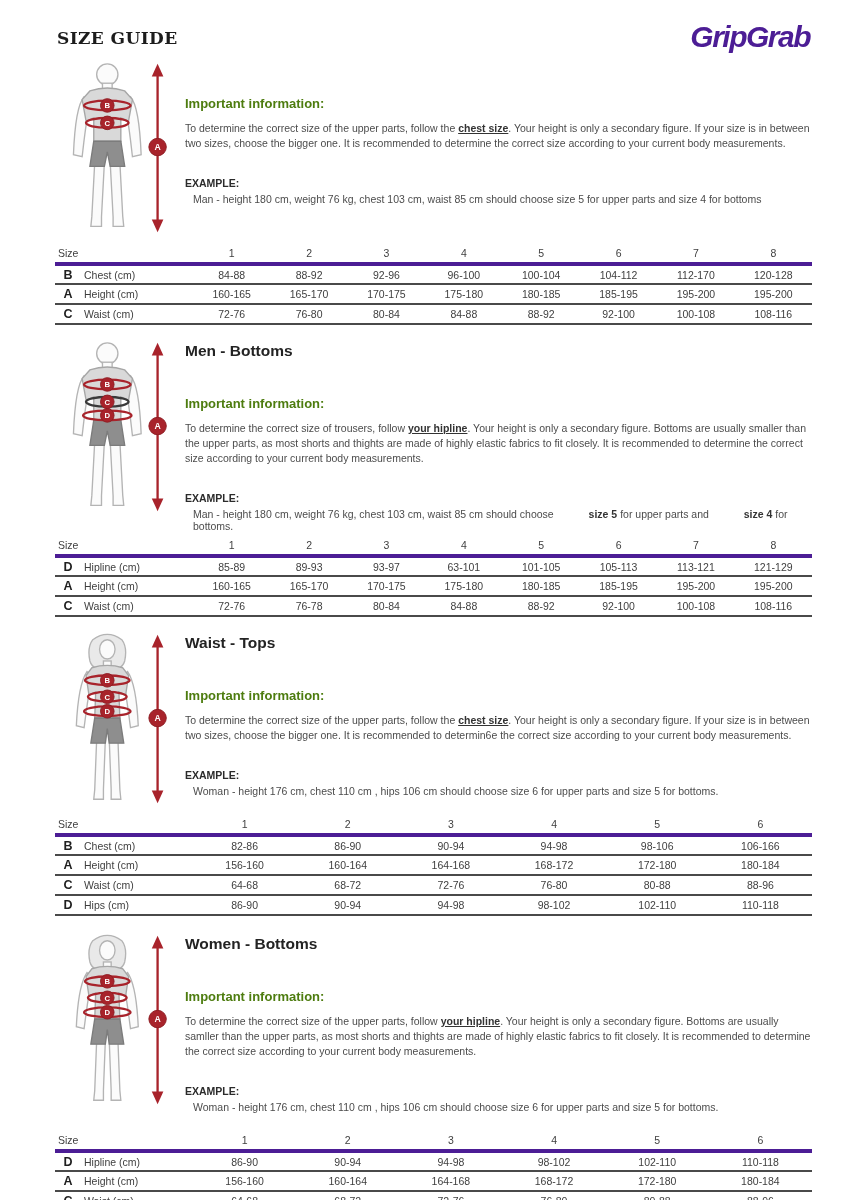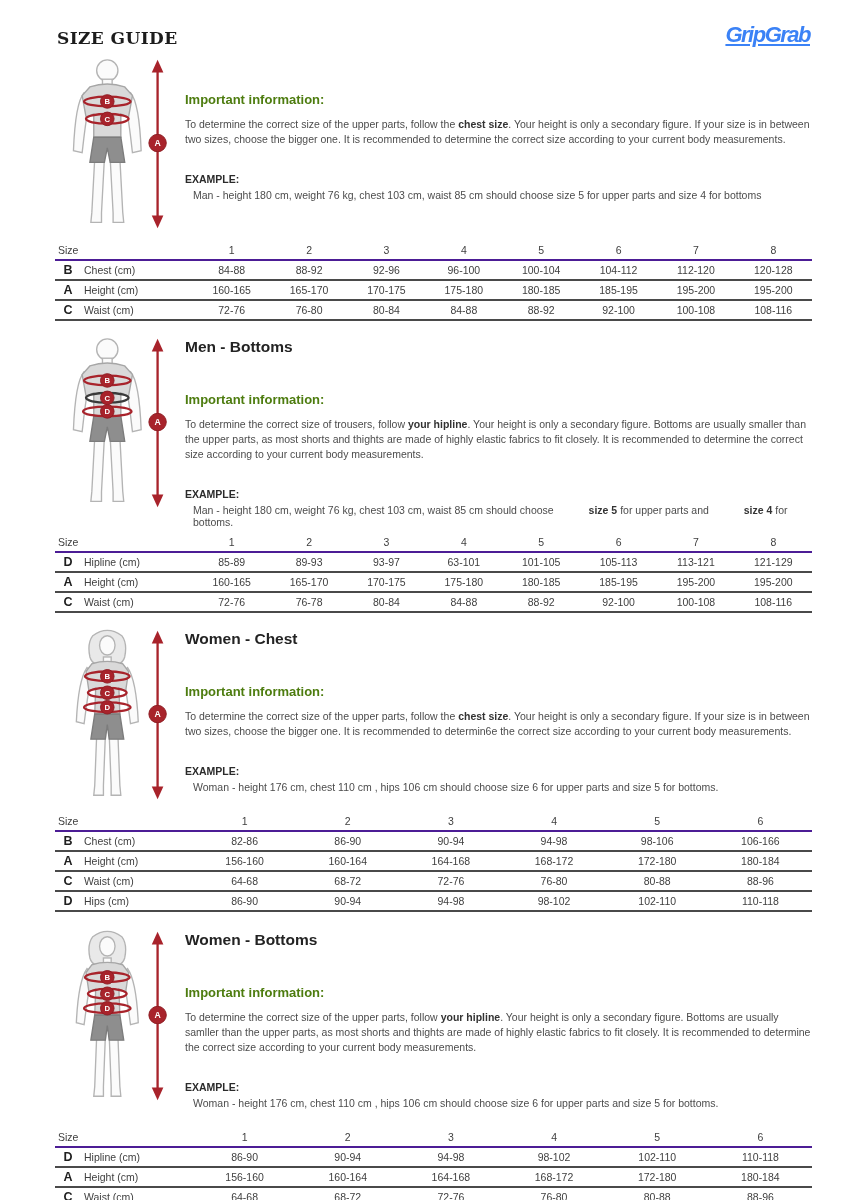--- a/index.html
+++ b/index.html
@@ -3,49 +3,49 @@
 <meta charset="utf-8">
 <style>
   * { margin:0; padding:0; box-sizing:border-box; }
   html,body { background:#ffffff; }
   body {
     width:848px; height:1200px; overflow:hidden;
     font-family:"Liberation Sans", sans-serif;
     color:#4a4a4a;
   }
   .page { padding:22px 36px 0 57px; }
-  .page-header { display:flex; justify-content:space-between; align-items:center; }
+  .page-header { display:flex; justify-content:space-between; align-items:flex-start; }
   .page-title {
     font-size:17px; font-weight:bold; color:#1c1c1c; letter-spacing:.4px;
     font-family:"DejaVu Serif", serif; margin-top:6px;
   }
   .brand-logo {
-    font-size:22px; font-weight:bold; font-style:italic; color:#3b82f6;
-    letter-spacing:-1.5px; line-height:1; padding-right:2px;text-decoration:underline;
+    font-size:30px; font-weight:bold; font-style:italic; color:#4c1d95;
+    letter-spacing:-1.5px; line-height:1; padding-right:2px;
   }
   .size-section { margin-top:14px; }
   .size-section:first-of-type { margin-top:8px; }
   .size-section:nth-of-type(4) { margin-top:16px; }
   .size-section:nth-of-type(4) .size-table { margin-top:18px; }
   .section-top { display:flex; min-height:176px; }
   .figure-wrap { flex:0 0 124px; width:124px; }
   .section-content { flex:1; padding-left:4px; }
   .section-heading { font-size:15.5px; font-weight:bold; color:#232323; padding-top:3px; }
   .info-label { font-size:13px; font-weight:bold; color:#4d7c0f; margin-top:36px; }
   .info-text { font-size:10.5px; line-height:15px; margin-top:10px; color:#4c4c4c; max-width:630px; }
-  .em-underline { font-weight:bold; color:#333; }
+  .em-underline { font-weight:bold; text-decoration:underline; color:#333; }
   .example-label { font-size:10.5px; font-weight:bold; color:#2b2b2b; margin-top:26px; }
   .example-text { font-size:10.5px; margin-top:4px; color:#4c4c4c;padding-left:8px; }
   .bold { font-weight:bold; color:#333;margin-left:32px; }
   .size-table {
     width:calc(100% + 2px); margin-left:-2px; margin-top:4px;
     border-collapse:collapse; table-layout:fixed; font-size:10.5px;
   }
   .size-table th, .size-table td { height:20px; text-align:center; font-weight:normal; color:#3e3e3e; }
-  .size-table thead th { border-bottom:2px solid #4c1d95; }
+  .size-table thead th { border-bottom:4px solid #4c1d95; }
   .size-table tbody td { border-bottom:2px solid #4a4a4a; }
   .size-table .size-label, .size-table .row-label { text-align:left; padding-left:3px; }
   .size-table .letter { font-weight:bold; font-size:12.5px; color:#1f1f1f; }
 </style>
 </head>
 <body>
 
 <div class="page">
   <header class="page-header">
     <div class="page-title">SIZE GUIDE</div>
@@ -112,21 +112,21 @@
             <tbody>
               <tr>
                 <td class="letter">B</td>
                 <td class="row-label">Chest (cm)</td>
                 <td>84-88</td>
                 <td>88-92</td>
                 <td>92-96</td>
                 <td>96-100</td>
                 <td>100-104</td>
                 <td>104-112</td>
-                <td>112-120</td>
+                <td>112-170</td>
                 <td>120-128</td>
               </tr>
               <tr>
                 <td class="letter">A</td>
                 <td class="row-label">Height (cm)</td>
                 <td>160-165</td>
                 <td>165-170</td>
                 <td>170-175</td>
                 <td>175-180</td>
                 <td>180-185</td>
@@ -275,21 +275,21 @@
               <ellipse cx="52" cy="83" rx="24" ry="5" fill="none" stroke="#a8232b" stroke-width="2.4"></ellipse>
               <circle cx="52" cy="83" r="7" fill="#a8232b" stroke="#8e1d23" stroke-width="1"></circle>
               <text x="52" y="86" text-anchor="middle" fill="#fff" font-size="8" font-weight="bold" font-family="Liberation Sans, sans-serif">D</text>
               <line x1="104" y1="10" x2="104" y2="172" stroke="#a8232b" stroke-width="2.4"></line>
               <path d="M98,17 L104,4 L110,17 Z" fill="#a8232b"></path>
               <path d="M98,165 L104,178 L110,165 Z" fill="#a8232b"></path>
               <circle cx="104" cy="90" r="9" fill="#a8232b" stroke="#8e1d23" stroke-width="1"></circle>
               <text x="104" y="93.5" text-anchor="middle" fill="#fff" font-size="9" font-weight="bold" font-family="Liberation Sans, sans-serif">A</text>
             </svg></div>
       <div class="section-content">
-        <h2 class="section-heading">Women - Chest</h2>
+        <h2 class="section-heading">Waist - Tops</h2>
         <h3 class="info-label">Important information:</h3>
         <p class="info-text"><span>To determine the correct size of the upper parts, follow the </span><span class="em-underline">chest size</span><span>. Your height is only a secondary figure. If your size is in between two sizes, choose the bigger one. It is recommended to determin6e the correct size according to your current body measurements.</span></p>
         <h4 class="example-label">EXAMPLE:</h4>
         <p class="example-text"><span>Woman - height 176 cm, chest 110 cm , hips 106 cm should choose size 6 for upper parts and size 5 for bottoms.</span></p>
       </div>
     </div>
     <div class="table-slot">
           <table class="size-table">
             <colgroup>
               <col style="width: 26px;">

